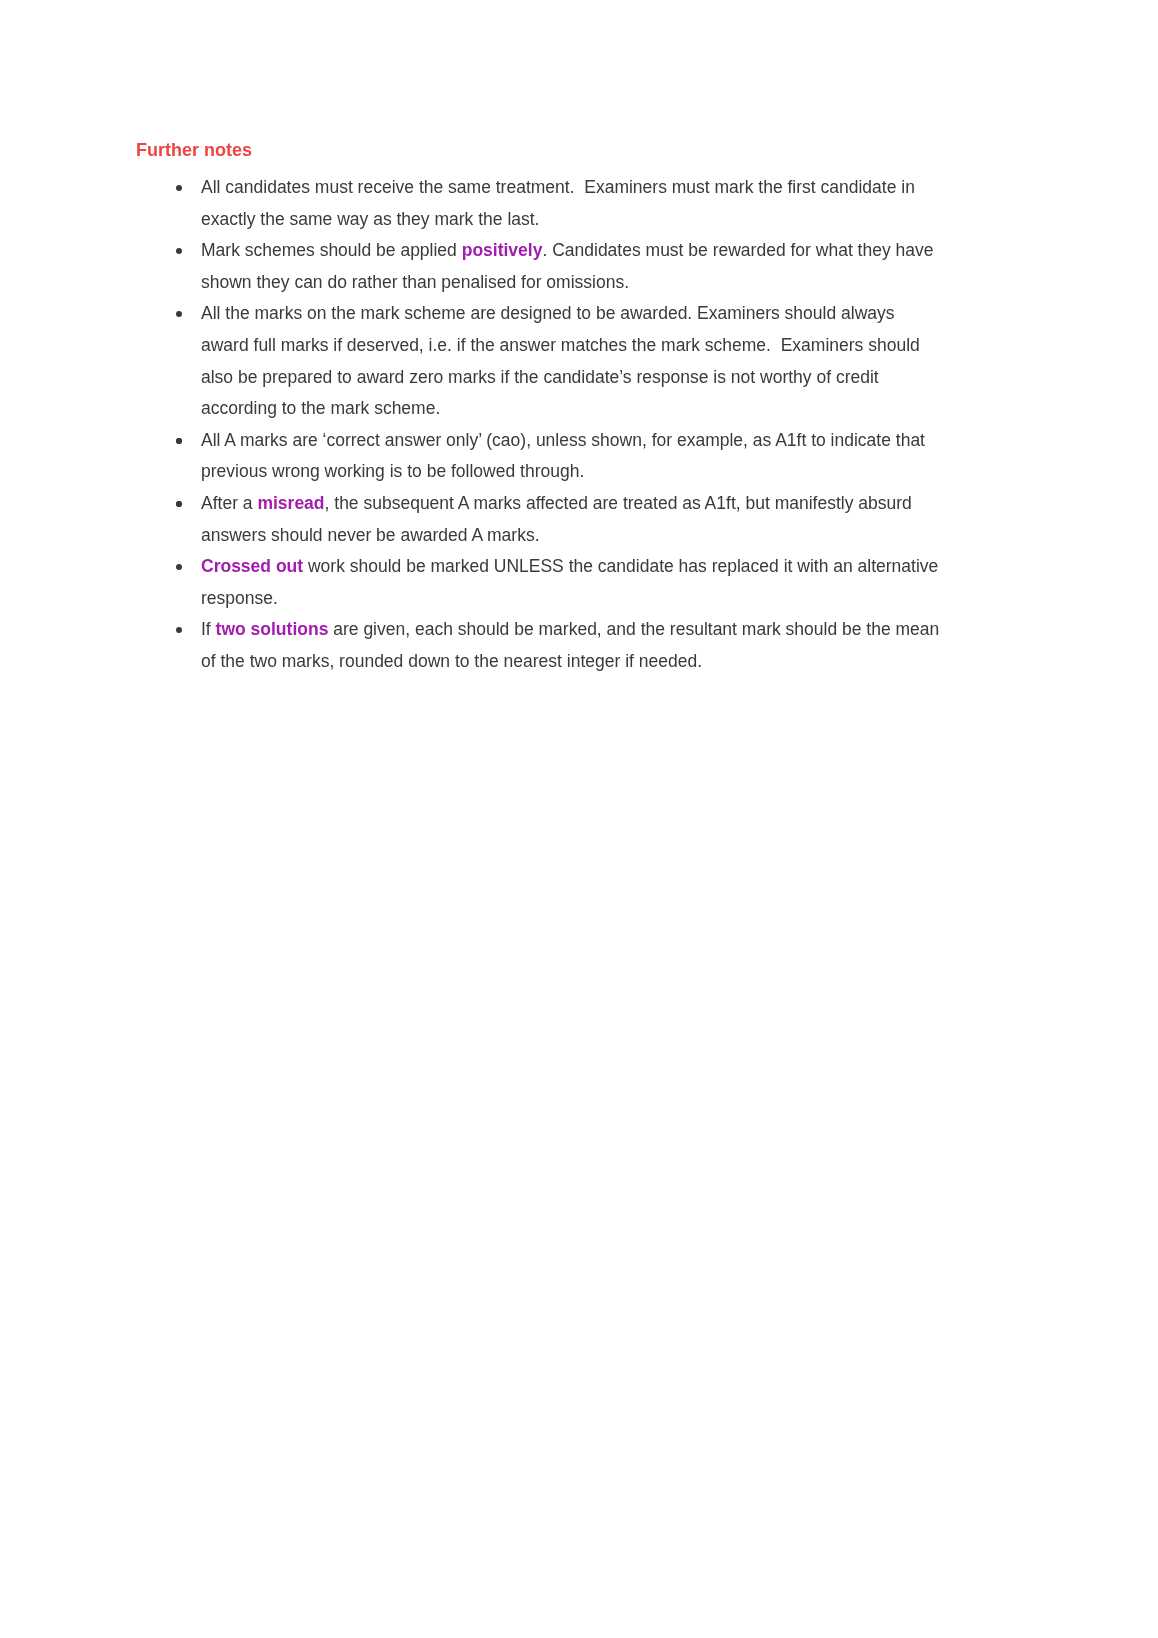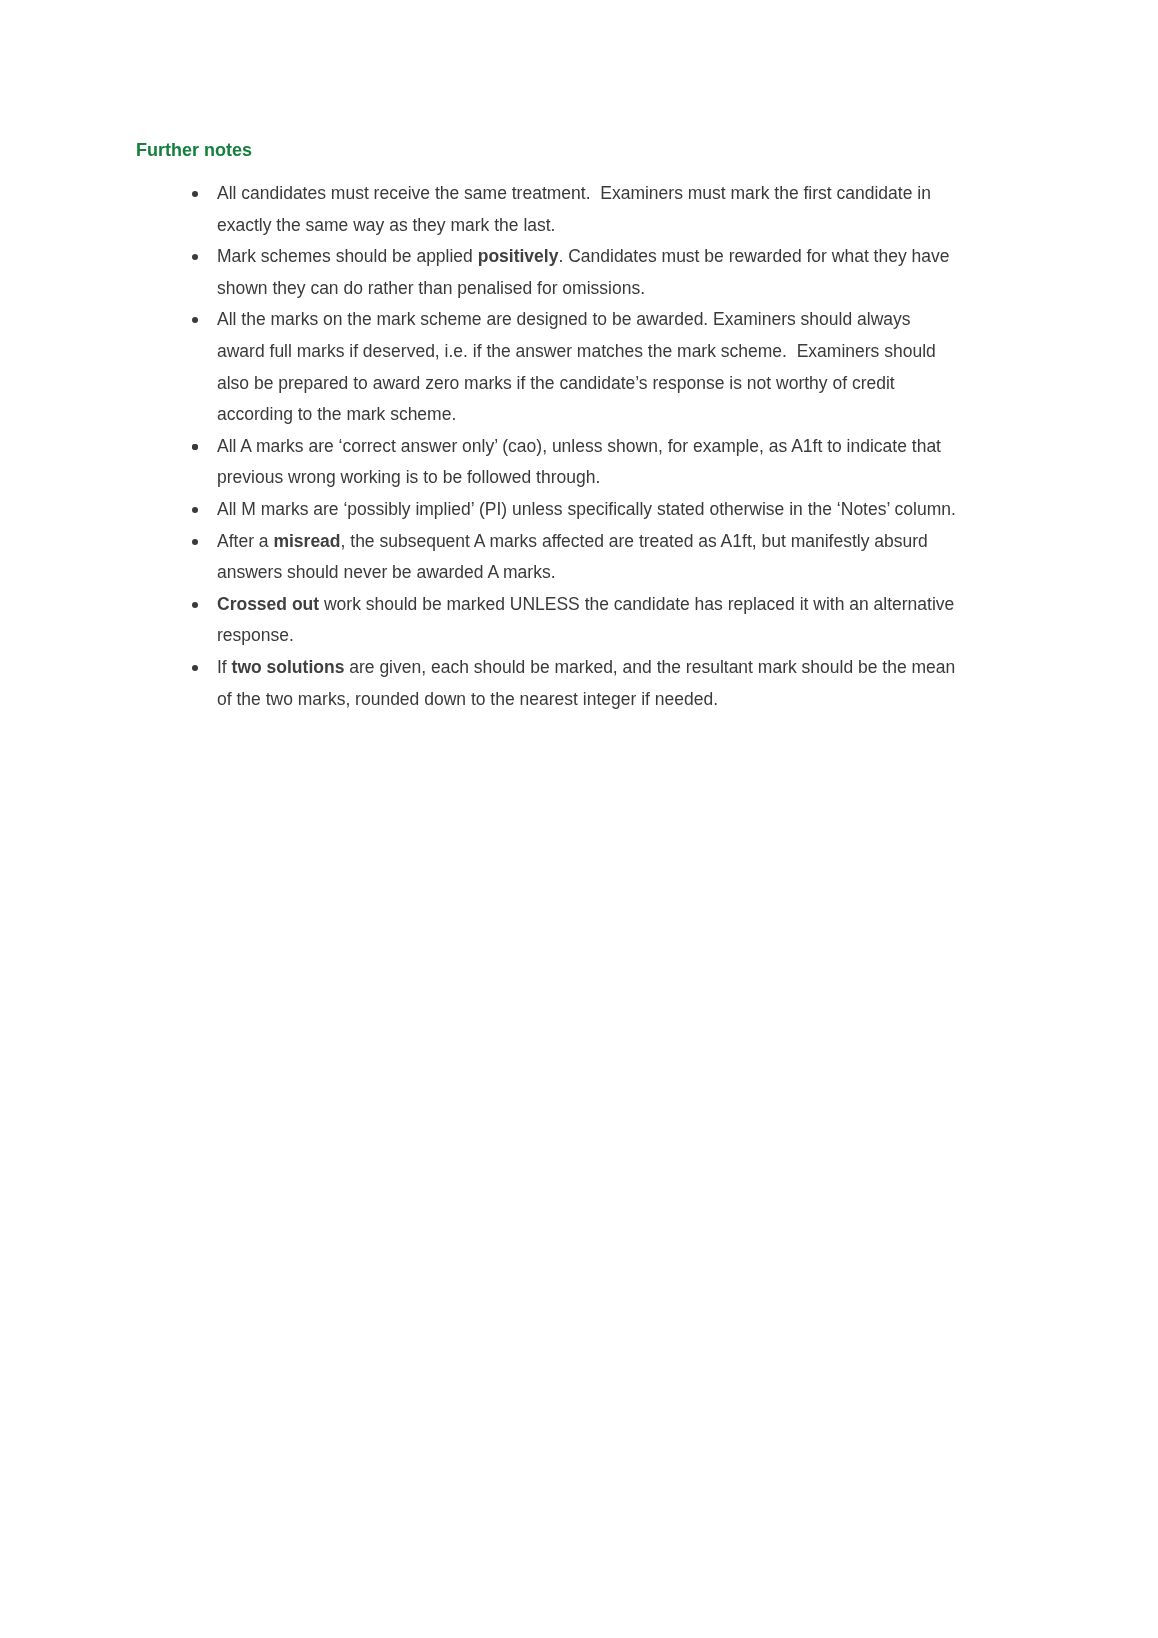--- a/index.html
+++ b/index.html
@@ -18,25 +18,25 @@
     position: absolute;
     left: 136px;
     top: 138px;
     width: 840px;
   }
   .heading {
     font-size: 18px;
     font-weight: 700;
     line-height: 24px;
     margin: 0 0 10px 0;
-    color: #15803d;
+    color: #ef4444;
   }
   ul.notes {
     list-style: none;
-    margin: 16px;
+    margin: 0;
     padding: 0 0 0 32px;
     width: 772px;
   }
   ul.notes li {
     position: relative;
     font-size: 17.5px;
     line-height: 31.6px;
     padding-left: 33px;
     white-space: pre-wrap;
   }
@@ -44,32 +44,32 @@
     position: absolute;
     left: 8px;
     top: 13px;
     width: 6px;
     height: 6px;
     border-radius: 50%;
     background: #3a3a3a;
   }
   .bold {
     font-weight: 700;
-    color: #404040;
+    color: #a21caf;
   }
 </style>
 </head>
 <body>
 
 <div class="page">
   <p class="heading">Further notes</p>
   <ul class="notes">
       <li><span class="dot"></span><span>All candidates must receive the same treatment.  Examiners must mark the first candidate in exactly the same way as they mark the last.</span></li>
       <li><span class="dot"></span><span>Mark schemes should be applied </span><span class="bold">positively</span><span>. Candidates must be rewarded for what they have shown they can do rather than penalised for omissions.</span></li>
       <li><span class="dot"></span><span>All the marks on the mark scheme are designed to be awarded. Examiners should always award full marks if deserved, i.e. if the answer matches the mark scheme.  Examiners should also be prepared to award zero marks if the candidate’s response is not worthy of credit according to the mark scheme.</span></li>
       <li><span class="dot"></span></li>
       <li><span class="dot"></span><span>All A marks are ‘correct answer only’ (cao), unless shown, for example, as A1ft to indicate that previous wrong working is to be followed through.</span></li>
-      <li><span class="dot"></span><span>All M marks are ‘possibly implied’ (PI) unless specifically stated otherwise in the ‘Notes’ column.</span></li>
+      <li><span class="dot"></span></li>
       <li><span class="dot"></span><span>After a </span><span class="bold">misread</span><span>, the subsequent A marks affected are treated as A1ft, but manifestly absurd answers should never be awarded A marks.</span></li>
       <li><span class="dot"></span><span class="bold">Crossed out</span><span> work should be marked UNLESS the candidate has replaced it with an alternative response.</span></li>
       <li><span class="dot"></span><span>If </span><span class="bold">two solutions</span><span> are given, each should be marked, and the resultant mark should be the mean of the two marks, rounded down to the nearest integer if needed.</span></li>
     </ul>
 </div>
 
 </body></html>

